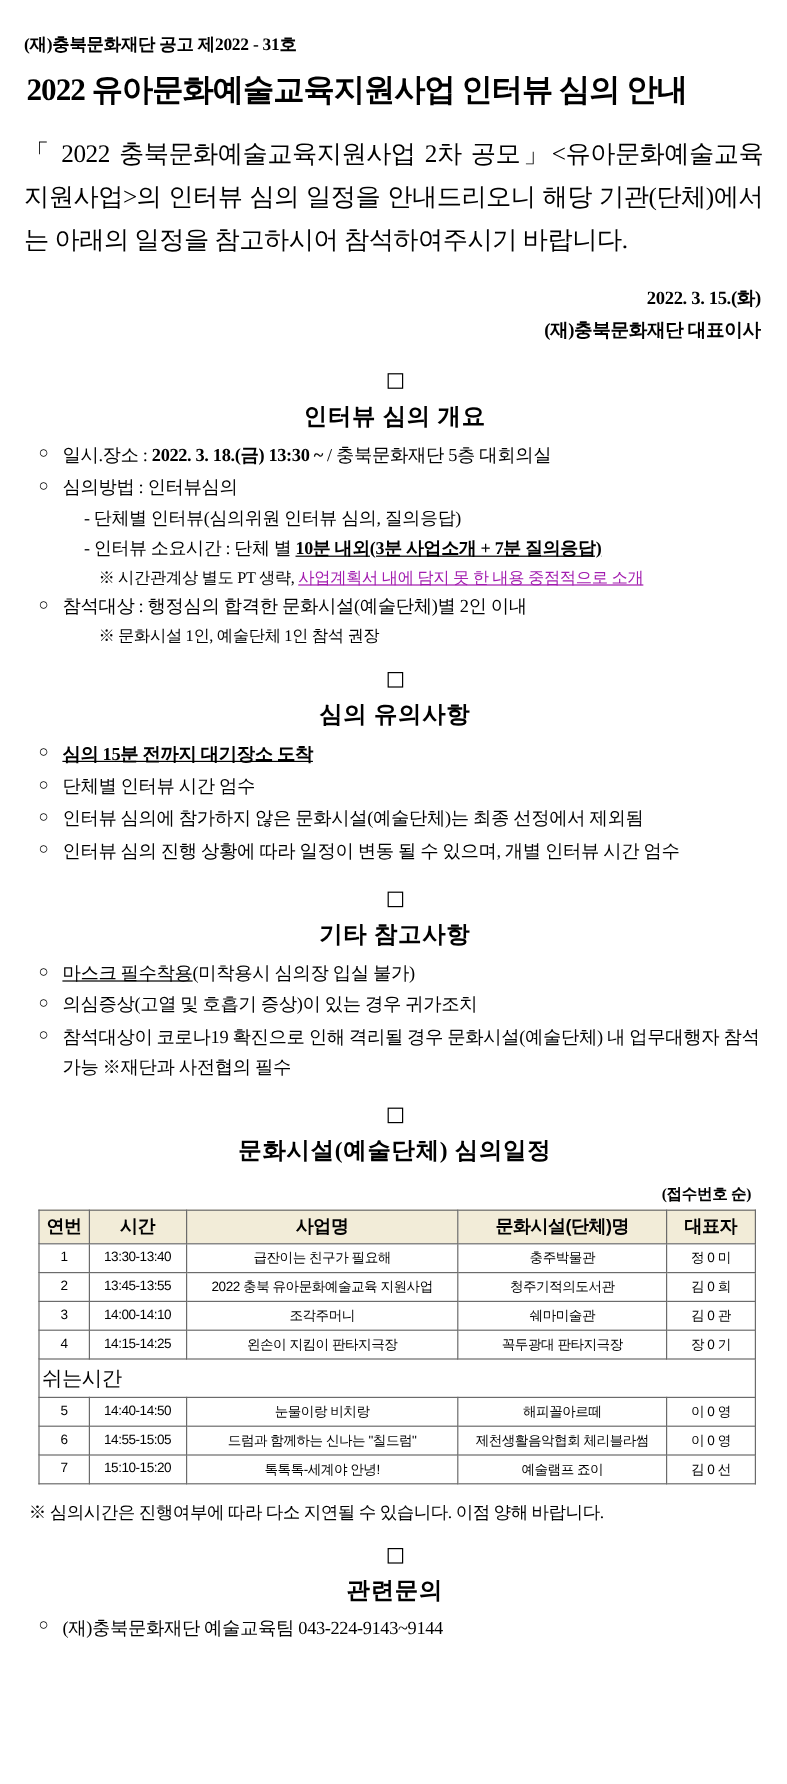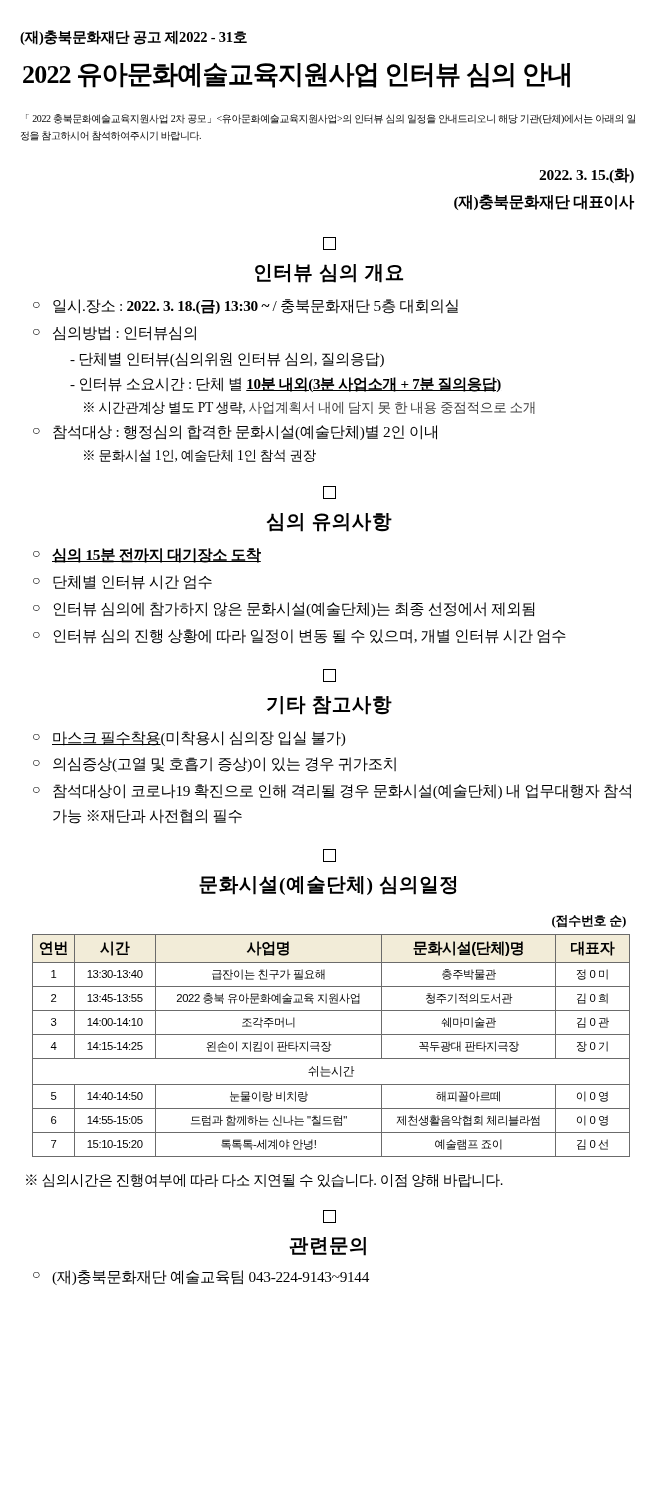--- a/index.html
+++ b/index.html
@@ -25,21 +25,21 @@
     letter-spacing: -0.2px;
     margin: 2px 0 10px 2px;
   }
   .main-title {
     font-size: 26px;
     font-weight: bold;
     letter-spacing: -0.8px;
     margin: 4px 0 18px 4px;
   }
   .intro {
-    font-size: 10px;
+    font-size: 21px;
     line-height: 1.72;
     letter-spacing: -0.4px;
     text-align: justify;
     margin: 0 2px 18px 2px;
   }
   .sign {
     text-align: right;
     font-size: 15.5px;
     font-weight: bold;
     line-height: 1.7;
@@ -94,21 +94,21 @@
   }
   .sub2 {
     font-size: 13.6px;
     line-height: 1.55;
     letter-spacing: -0.3px;
     padding-left: 30px;
     margin: 1px 0;
   }
   .b { font-weight: bold; }
   .u { text-decoration: underline; }
-  .redu { color: #404040; }
+  .redu { color: #a21caf; text-decoration: underline; }
   .receipt-order {
     text-align: right;
     font-size: 13px;
     font-weight: bold;
     letter-spacing: -0.3px;
     margin: 14px 12px 4px 0;
   }
   table.sched {
     border-collapse: collapse;
     width: 598px;
@@ -126,22 +126,22 @@
   table.sched thead th {
     background: #f2ecd8;
     font-weight: bold;
     font-size: 15px;
   }
   td.left-pad {
     text-align: left;
     padding-left: 6px;
   }
   tr.break td {
-    text-align: center;
-    font-size: 12px;
+    text-align: left;
+    font-size: 17px;
   }
   .foot-note {
     font-size: 14.6px;
     letter-spacing: -0.4px;
     margin: 14px 0 0 6px;
   }
   .last-line {
     font-size: 15.3px;
     letter-spacing: -0.3px;
     padding-left: 34px;

